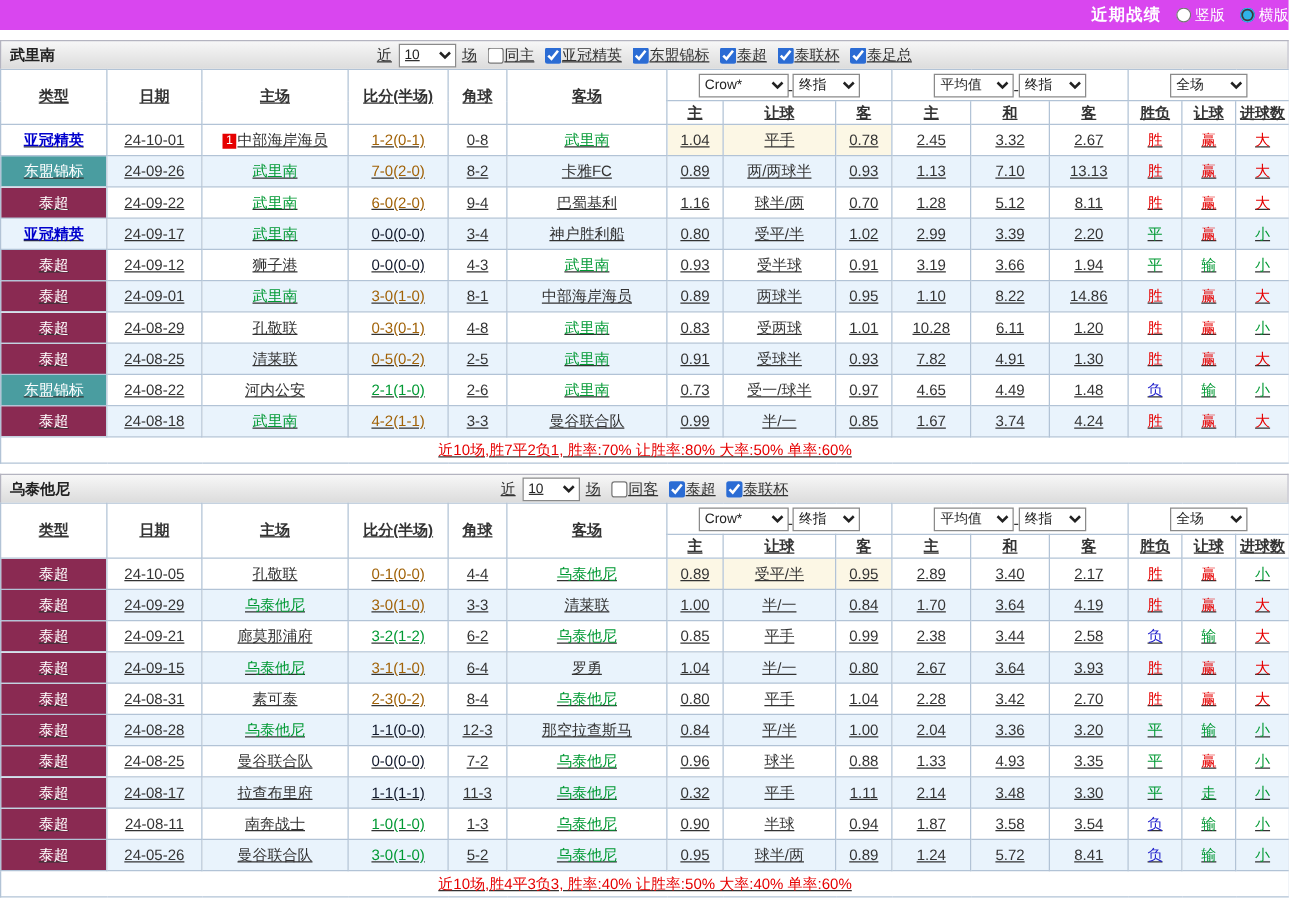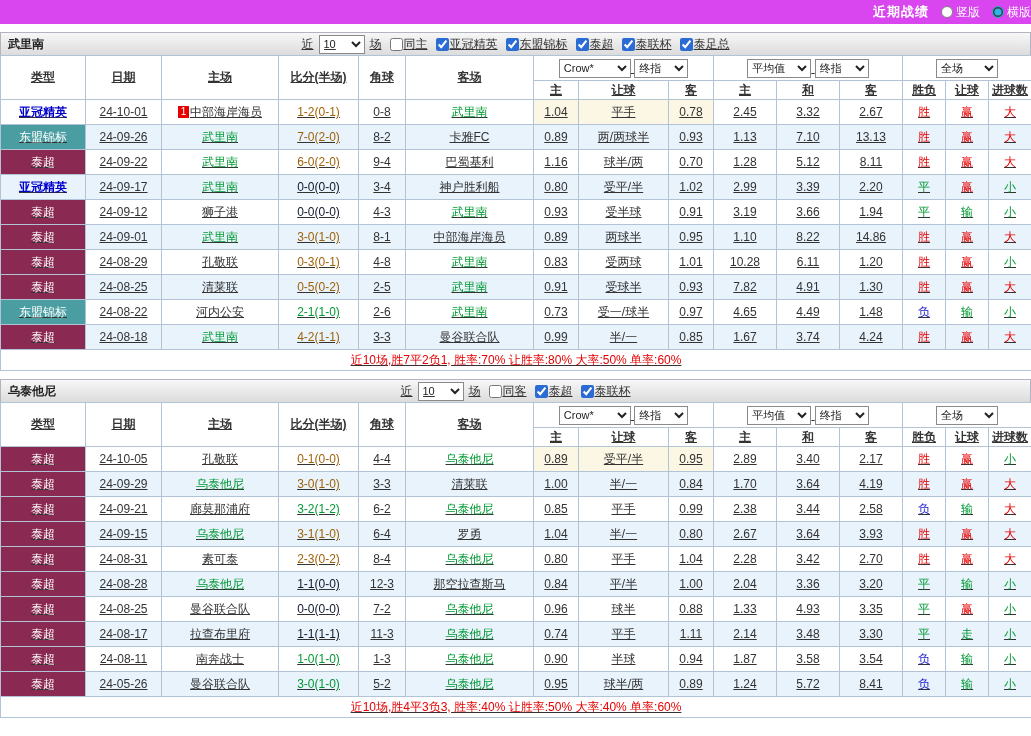--- a/index.html
+++ b/index.html
@@ -512,21 +512,21 @@
             <td class="c-red">赢</td>
             <td class="c-green">小</td>
           </tr>
           <tr class="alt">
             <td class="lg-thai">泰超</td>
             <td>24-08-17</td>
             <td class="">拉查布里府</td>
             <td class="s-draw">1-1(1-1)</td>
             <td>11-3</td>
             <td class="focus">乌泰他尼</td>
-            <td class="">0.74</td>
+            <td class="">0.32</td>
             <td class="">平手</td>
             <td class="">1.11</td>
             <td>2.14</td>
             <td>3.48</td>
             <td>3.30</td>
             <td class="c-green">平</td>
             <td class="c-green">走</td>
             <td class="c-green">小</td>
           </tr>
           <tr class="">

